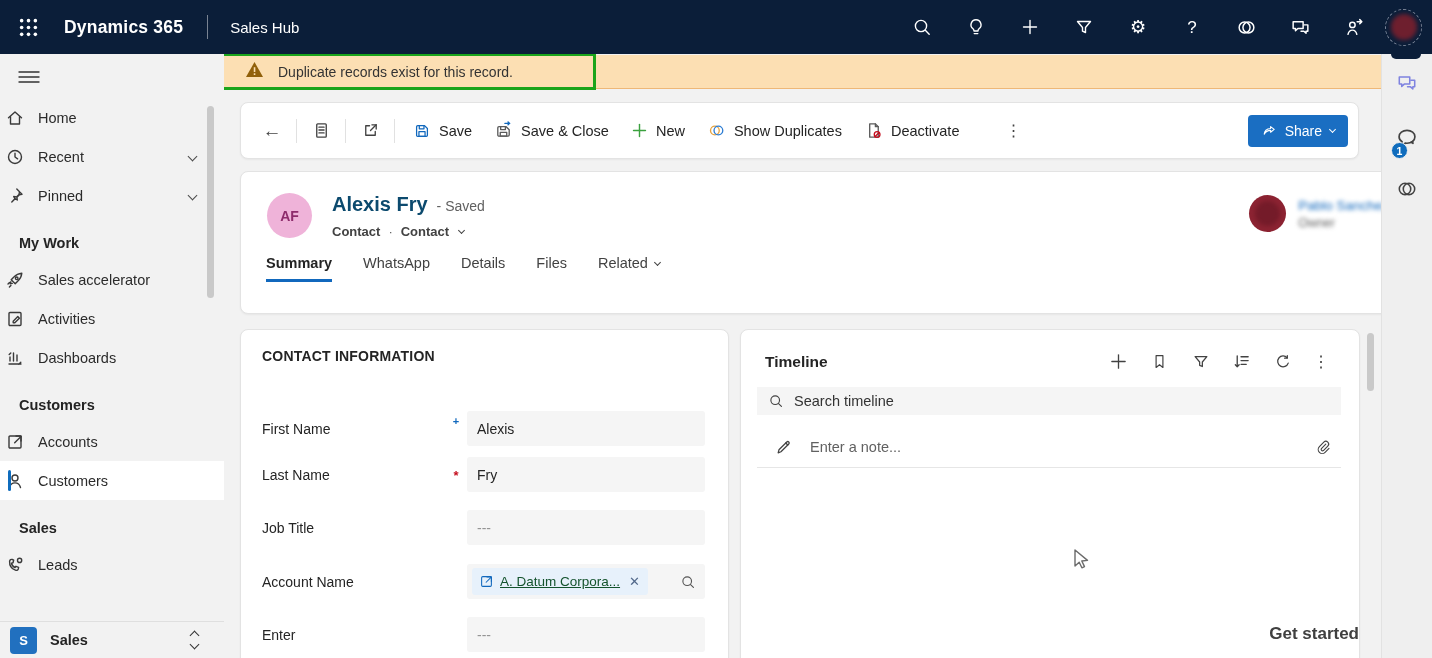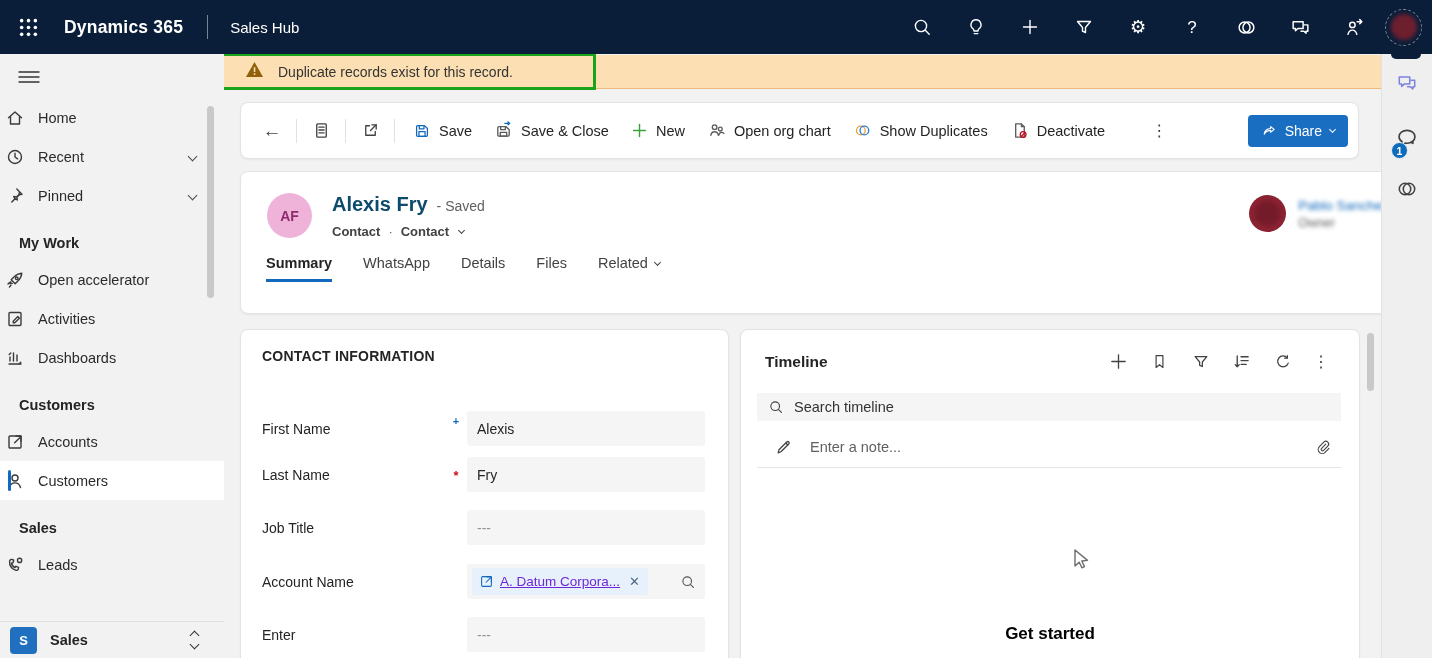--- a/index.html
+++ b/index.html
@@ -102,40 +102,40 @@
   .frow { position:absolute; left:0; width:100%; height:36px; display:flex; align-items:center; }
   .frow .flabel { font-size:14px; color:#242424; padding-left:21px; }
   .frow .fmark { position:absolute; left:208px; width:14px; text-align:center; font-size:13px; font-weight:700; }
   .fmark.rec { color:#1168bd; font-size:11px; top:4px; }
   .fmark.req { color:#c50f1f; }
   .finput { position:absolute; left:226px; top:0; width:238px; height:35px; background:#f5f5f5; border-radius:3px;
             display:flex; align-items:center; padding:0 10px; font-size:14px; color:#242424; cursor:text; }
   .finput.empty { color:#959595; }
   .lookup-pill { display:flex; align-items:center; gap:6px; background:#e7f1fb; border-radius:3px; height:27px;
                  padding:0 8px 0 7px; cursor:pointer; }
-  .lookup-link { font-size:13.5px; color:#6d28d9; text-decoration:underline; white-space:nowrap; }
+  .lookup-link { font-size:13.5px; color:#14532d; text-decoration:underline; white-space:nowrap; }
   .lookup-x { color:#51688a; font-size:13px; margin-left:3px; cursor:pointer; }
   .lookup-search { margin-left:auto; color:#555; cursor:pointer; }
 
   
   .tlcard { left:516px; top:275px; width:620px; height:383px; }
   .tl-head { display:flex; align-items:center; padding:21px 30px 0 24px; }
   .tl-title { font-size:15.5px; font-weight:700; color:#242424; }
   .tl-actions { margin-left:auto; display:flex; align-items:center; gap:20px; color:#424242; }
   .tl-actions .act { width:21px; height:21px; display:flex; align-items:center; justify-content:center; cursor:pointer; }
   .tl-ellipsis { font-size:16px; color:#424242; cursor:pointer; }
-  .tl-search { position:absolute; left:16px; top:63px; width:584px; height:28px; background:#f5f5f5;
+  .tl-search { position:absolute; left:16px; top:57px; width:584px; height:28px; background:#f5f5f5;
                display:flex; align-items:center; padding-left:11px; gap:10px; cursor:text; }
   .tl-search-text { font-size:14.5px; color:#333; }
   .tl-note { position:absolute; left:16px; top:96px; width:584px; height:42px; border-bottom:1px solid #e6e6e6;
              display:flex; align-items:center; padding-left:18px; gap:17px; cursor:text; }
   .tl-note-text { font-size:14.5px; color:#616161; }
   .tl-clip { margin-left:auto; margin-right:10px; color:#424242; cursor:pointer; }
-  .tl-empty { position:absolute; left:0; top:294px; width:100%; text-align:center; font-size:17px; font-weight:700;
-              color:#000000; }
+  .tl-empty { position:absolute; left:0; top:294px; width:100%; text-align:right; font-size:17px; font-weight:700;
+              color:#404040; }
 
   .main-scroll { position:absolute; right:7px; top:279px; width:7px; height:58px; border-radius:4px; background:#c9c9c9; }
 
   
   .rail { position:absolute; right:0; top:54px; width:51px; bottom:0; background:#efefef; border-left:1px solid #e2e2e2; z-index:20; }
   .rail-handle { position:absolute; left:9px; top:-6px; width:30px; height:11px; border-radius:5px; background:#0b1e39; }
   .rail-btn { position:absolute; left:0; width:100%; display:flex; justify-content:center; color:#424242; cursor:pointer; }
   .rail-badge { position:absolute; left:9px; top:88px; width:17px; height:17px; border-radius:50%; background:#0f6cbd;
                 border:1.5px solid #efefef; color:#fff; font-size:10.5px; font-weight:700; display:flex;
                 align-items:center; justify-content:center; }
@@ -260,21 +260,21 @@
 
     <div class="sb-header">My Work</div>
     <div class="sb-item">
       <span class="sb-ic">
         <svg class="i" width="20" height="20" viewBox="0 0 20 20">
             <path d="M16.8 3.2c-3 .2-5.9 1.6-7.9 3.8L6.2 9.8l4 4 2.7-2.8c2.2-2 3.6-4.9 3.9-7.8z"></path>
             <circle cx="11.7" cy="8.3" r="1.3"></circle>
             <path d="M4.5 12.6 3 14.1M5.9 15.5 4.4 17M7.3 13.4l-2 .5.6-2.1"></path>
           </svg>
       </span>
-      <span>Open accelerator</span>
+      <span>Sales accelerator</span>
     </div>
     <div class="sb-item">
       <span class="sb-ic">
         <svg class="i" width="20" height="20" viewBox="0 0 20 20">
             <rect x="4" y="3.5" width="12" height="13" rx="1"></rect>
             <path d="m8.2 12.2 4.6-4.6 1.6 1.6-4.6 4.6H8.2z"></path>
           </svg>
       </span>
       <span>Activities</span>
     </div>
@@ -387,29 +387,20 @@
             <path d="M11.5 2.5h5M14.8 1l1.7 1.5-1.7 1.5" style="stroke:#1168bd"></path>
           </svg>
         <span>Save &amp; Close</span>
       </button>
       <button class="cmd-btn">
         <svg class="i" width="17" height="17" viewBox="0 0 20 20" style="color:#3ba13f;stroke-width:1.7">
             <line x1="10" y1="3" x2="10" y2="17"></line>
             <line x1="3" y1="10" x2="17" y2="10"></line>
           </svg>
         <span>New</span>
-      </button>
-      <button class="cmd-btn">
-        <svg class="i" width="19" height="19" viewBox="0 0 20 20" style="color:#5b5b5b">
-            <circle cx="8" cy="6.5" r="2.4"></circle>
-            <path d="M4 15c.5-2.4 2-3.7 4-3.7S11.5 12.6 12 15"></path>
-            <circle cx="14" cy="8.5" r="2"></circle>
-            <path d="M12.6 14.5c.3-1.6 1.3-2.6 2.8-2.6 1 0 1.8.4 2.3 1.2"></path>
-          </svg>
-        <span>Open org chart</span>
       </button>
       <button class="cmd-btn">
         <svg class="i" width="19" height="19" viewBox="0 0 20 20">
             <circle cx="8.3" cy="10" r="4.6" style="stroke:#e8a33d"></circle>
             <circle cx="12" cy="10" r="4.6" style="stroke:#2b7cd3"></circle>
           </svg>
         <span>Show Duplicates</span>
       </button>
       <button class="cmd-btn">
         <svg class="i" width="19" height="19" viewBox="0 0 20 20" style="color:#5b5b5b">

